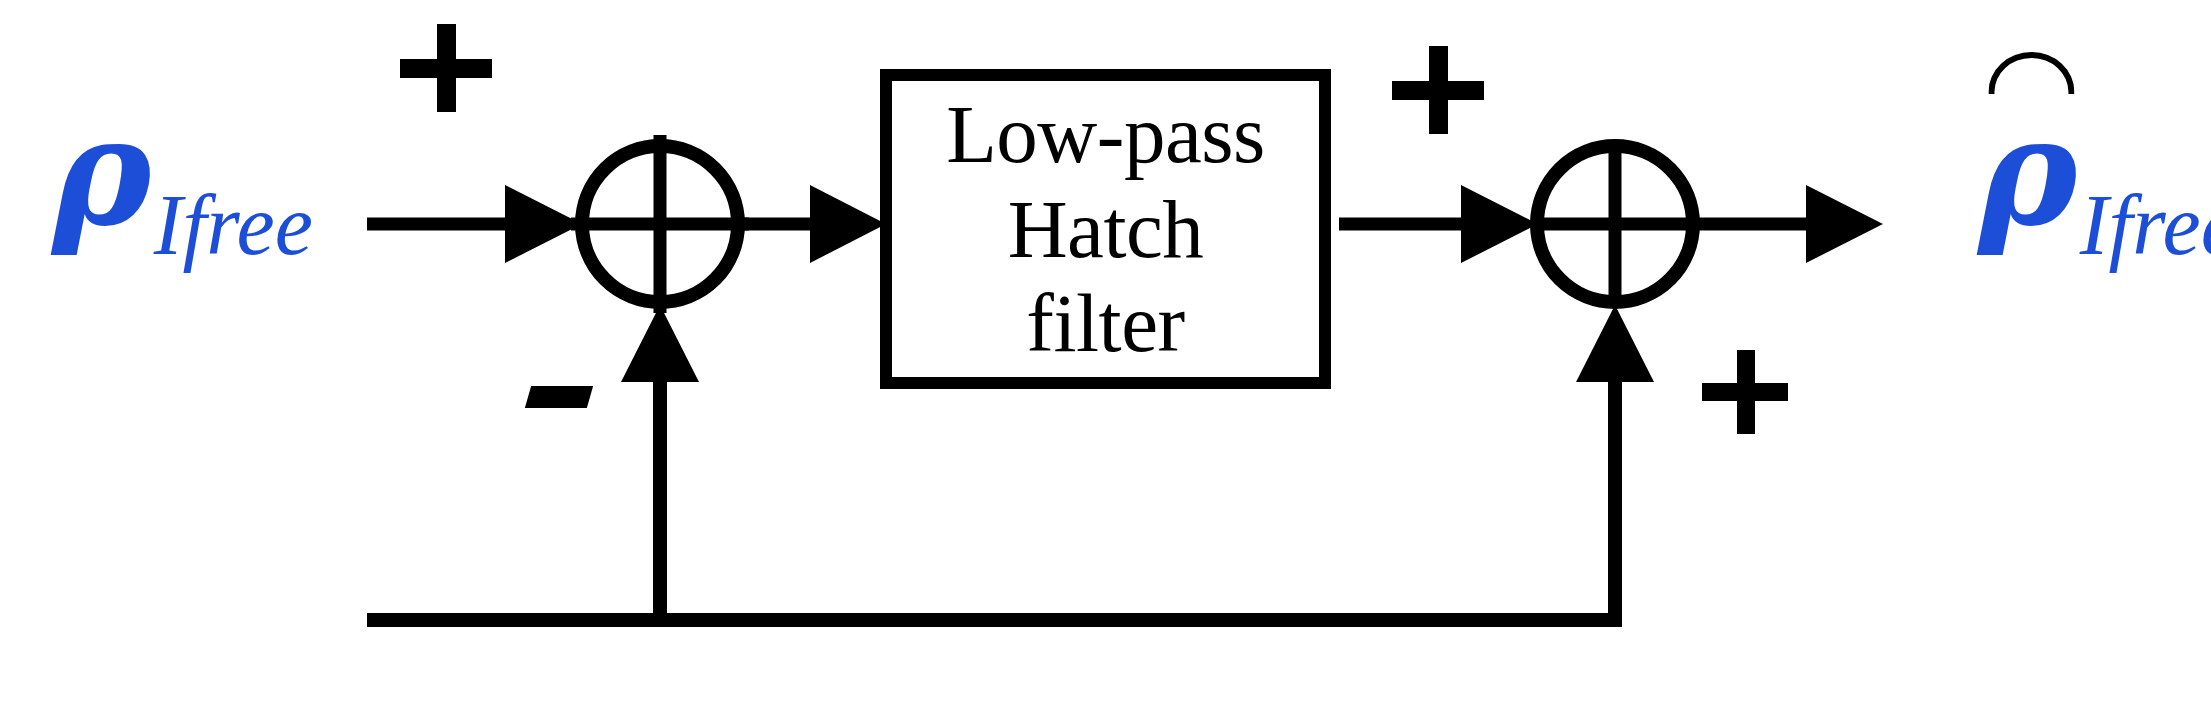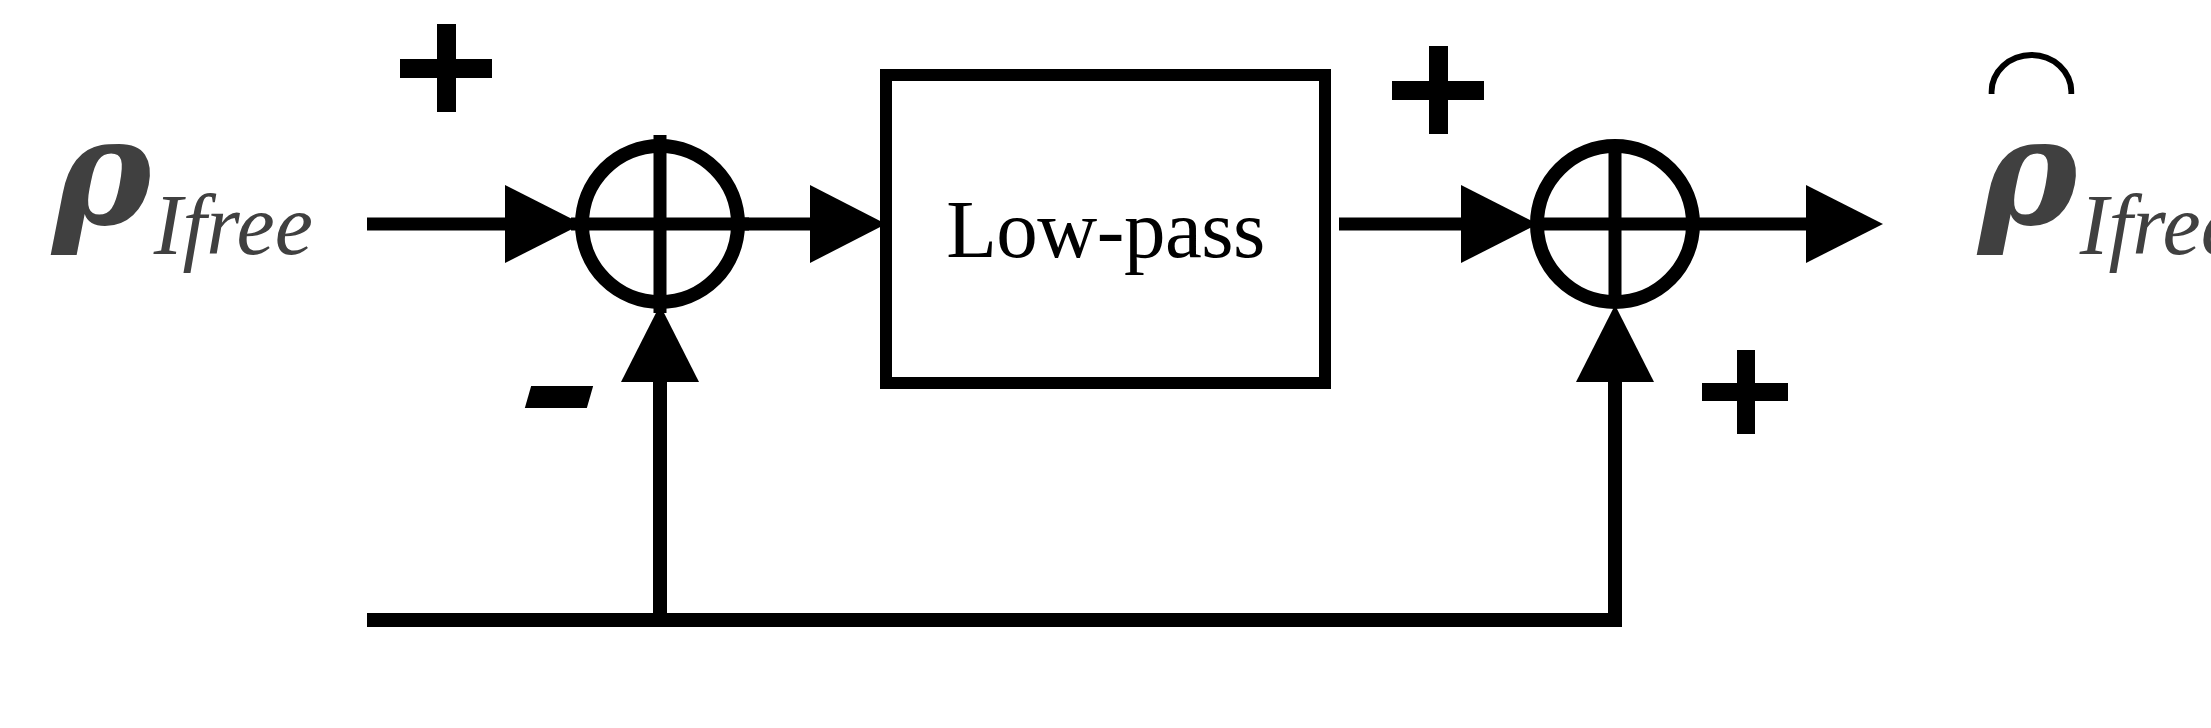--- a/index.html
+++ b/index.html
@@ -22,21 +22,21 @@
   svg#diagram-svg {
     position: absolute;
     left: 0;
     top: 0;
     width: 2211px;
     height: 728px;
     display: block;
   }
   .lbl {
     position: absolute;
-    color: #404040;
+    color: #1d4ed8;
     white-space: nowrap;
     line-height: 1;
     font-family: "Liberation Serif", "DejaVu Serif", serif;
   }
   
   .greek {
     font-style: italic;
     font-weight: 700;
     font-size: 150px;
     font-family: "DejaVu Serif", "Liberation Serif", serif;
@@ -186,20 +186,22 @@
     <span class="sym-wrap">
       <span class="hat"></span>
       <span class="greek">ρ</span>
     </span><span class="sub-wrap">
       <span class="sub">Ifree</span>
     </span>
   </div>
 
   <div class="box-text" style="left:886px; top:75px; width:439px; height:308px;">
     <span>Low-pass</span>
+    <span>Hatch</span>
+    <span>filter</span>
   </div>
 
   <div class="op op-plus" style="left:400px; top:24px; width:92px; height:88px;">
     <span class="bar-h" style="left:0; top:35px; width:92px; height:19px;"></span>
     <span class="bar-v" style="left:37px; top:0; width:19px; height:88px;"></span>
   </div>
 
   <div class="op op-minus" style="left:528px; top:386px; width:62px; height:24px;">
     <span class="bar-h" style="left:0; top:0; width:62px; height:22px;"></span>
   </div>

